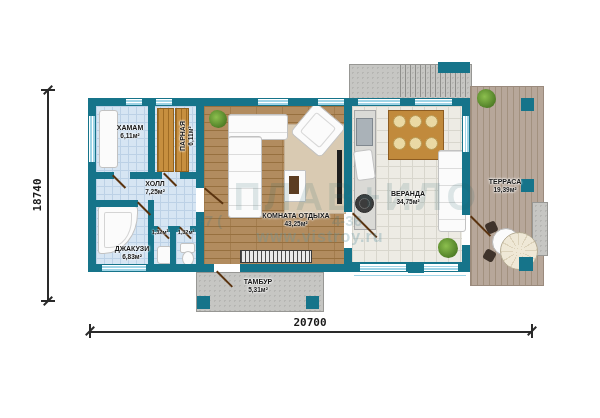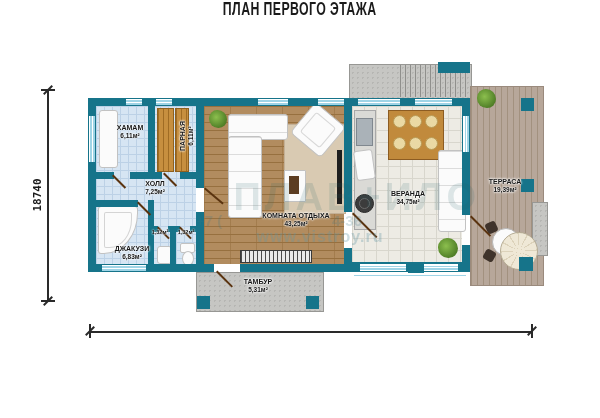--- a/index.html
+++ b/index.html
@@ -49,34 +49,34 @@
   .wm-logo{font-family:Liberation Sans, sans-serif;font-weight:700;font-size:38px;letter-spacing:4px;
            color:rgba(38,98,108,0.14);text-align:right;}
   .wm-frag{font-size:15px;font-weight:700;color:rgba(60,120,132,0.22);}
   .wm-url{font-size:16px;letter-spacing:1px;font-weight:700;color:rgba(96,148,166,0.32);text-align:center;}
 </style>
 </head>
 <body>
 
 <div class="canvas">
 
-  <div class="abs title"><span>ПЛАН ПЕРВОГО ЭТАЖА</span></div>
 
   <div class="abs dimline" style="left:47px;top:90px;width:2px;height:212px;"></div>
   <div class="abs dimline" style="left:41px;top:89px;width:14px;height:2px;"></div>
   <div class="abs dimline" style="left:41px;top:300px;width:14px;height:2px;"></div>
   <div class="abs tick" style="left:42px;top:89px;"></div>
   <div class="abs tick" style="left:42px;top:300px;"></div>
   <div class="abs dim-label label-v" style="left:13px;top:188px;width:50px;height:14px;">18740</div>
 
   <div class="abs dimline" style="left:90px;top:331px;width:442px;height:2px;"></div>
   <div class="abs dimline" style="left:89px;top:324px;width:2px;height:14px;"></div>
   <div class="abs dimline" style="left:531px;top:324px;width:2px;height:14px;"></div>
   <div class="abs tick" style="left:84px;top:330px;"></div>
   <div class="abs tick" style="left:526px;top:330px;"></div>
+  <div class="abs dim-label" style="left:260px;top:316px;width:100px;">20700</div>
 
   <div class="abs concrete" style="left:349px;top:64px;width:121px;height:34px;"></div>
   <div class="abs steps" style="left:400px;top:65px;width:69px;height:32px;"></div>
   <div class="abs wall" style="left:438px;top:62px;width:32px;height:11px;"></div>
 
   <div class="abs deck" style="left:470px;top:86px;width:72px;height:198px;"></div>
   <div class="abs concrete" style="left:532px;top:202px;width:14px;height:52px;"></div>
   <div class="abs post" style="left:521px;top:98px;width:13px;height:13px;"></div>
   <div class="abs post" style="left:521px;top:179px;width:13px;height:13px;"></div>
   <div class="abs post" style="left:519px;top:257px;width:14px;height:14px;"></div>

